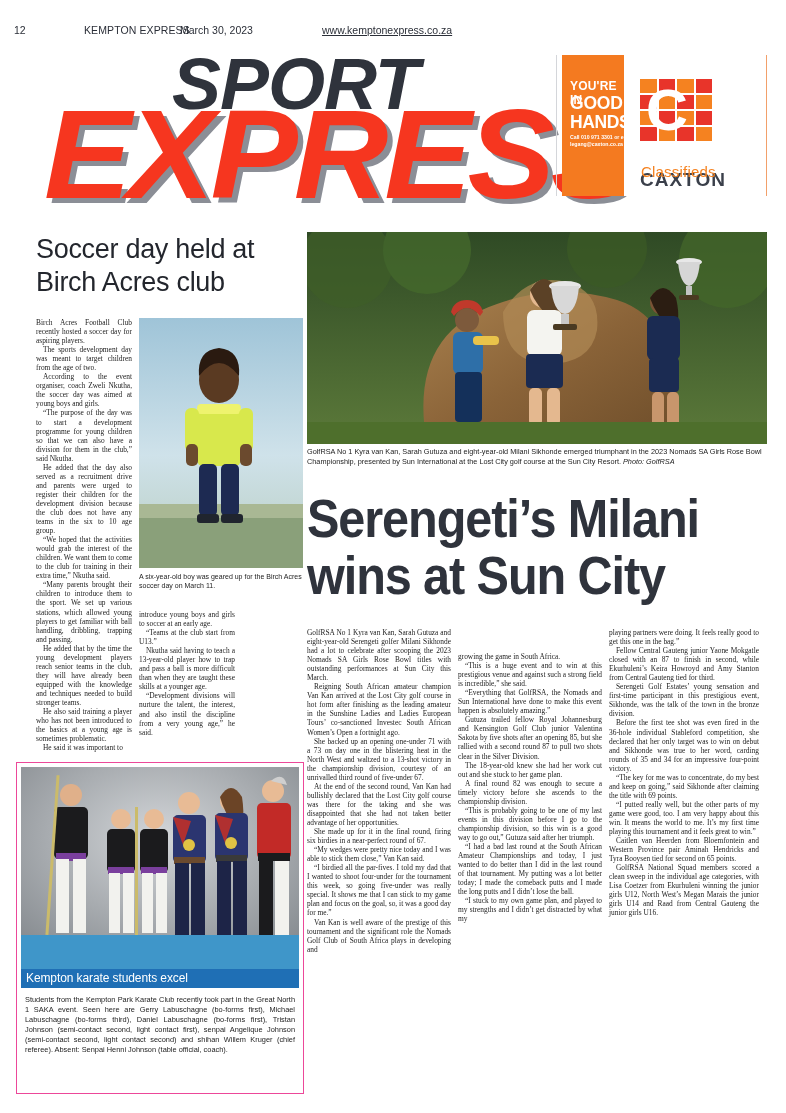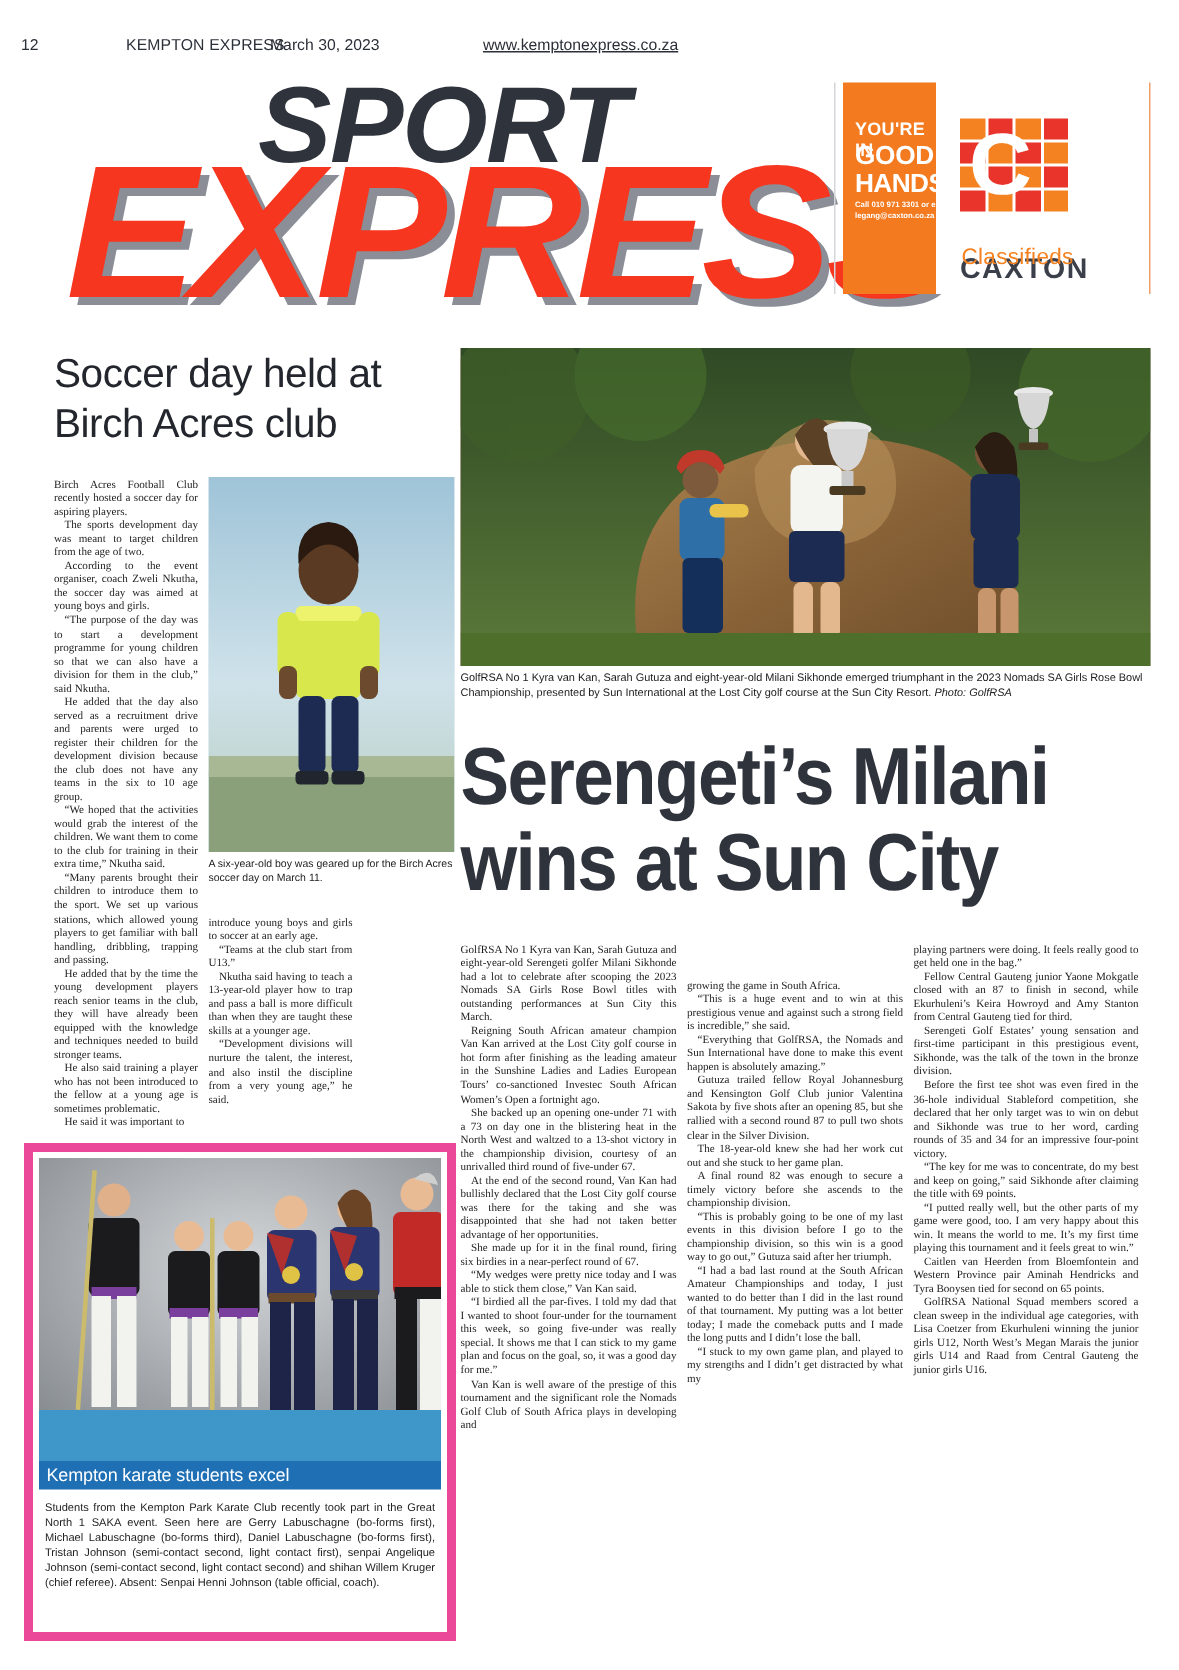--- a/index.html
+++ b/index.html
@@ -113,21 +113,21 @@
   }
   .soccer-cap-wide {
     position: absolute; left: 139px; top: 572px; width: 165px;
     font-family: "Liberation Sans", sans-serif;
     font-size: 7px; line-height: 9.2px; color: #1c1c1c;
   }
 
   
   .karate-box {
     position: absolute; left: 16px; top: 762px; width: 288px; height: 332px;
-    border: 6px solid #ec4899; background: #fff; padding: 4px;
+    border: 1px solid #ec4899; background: #fff; padding: 4px;
   }
   .karate-photo {
     width: 100%; height: 202px; position: relative; overflow: hidden;
     background: linear-gradient(#8e9196, #b5b8bc 60%, #3f8fbf 95%);
   }
   .karate-bar {
     width: 100%; height: 19px; background: #1f6fb5; color: #fff;
     font-family: "Liberation Sans", sans-serif; font-size: 12px;
     line-height: 19px; padding-left: 5px; letter-spacing: -.1px;
   }
@@ -248,21 +248,21 @@
 
   <div class="col soc-c1">
       <p class="noindent">Birch Acres Football Club recently hosted a soccer day for aspiring players.</p>
       <p>The sports development day was meant to target children from the age of two.</p>
       <p>According to the event organiser, coach Zweli Nkutha, the soccer day was aimed at young boys and girls.</p>
       <p>“The purpose of the day was to start a development programme for young children so that we can also have a division for them in the club,” said Nkutha.</p>
       <p>He added that the day also served as a recruitment drive and parents were urged to register their children for the development division because the club does not have any teams in the six to 10 age group.</p>
       <p>“We hoped that the activities would grab the interest of the children. We want them to come to the club for training in their extra time,” Nkutha said.</p>
       <p>“Many parents brought their children to introduce them to the sport. We set up various stations, which allowed young players to get familiar with ball handling, dribbling, trapping and passing.</p>
       <p>He added that by the time the young development players reach senior teams in the club, they will have already been equipped with the knowledge and techniques needed to build stronger teams.</p>
-      <p>He also said training a player who has not been introduced to the fellow at a young age is sometimes problematic.</p>
+      <p>He also said training a player who has not been introduced to the basics at a young age is sometimes problematic.</p>
       <p>He said it was important to</p>
     </div>
   <div class="col soc-c2">
       <p class="noindent">introduce young boys and girls to soccer at an early age.</p>
       <p>“Teams at the club start from U13.”</p>
       <p>Nkutha said having to teach a 13-year-old player how to trap and pass a ball is more difficult than when they are taught these skills at a younger age.</p>
       <p>“Development divisions will nurture the talent, the interest, and also instil the discipline from a very young age,” he said.</p>
     </div>
 
   <div class="karate-box">
@@ -432,21 +432,21 @@
       <p>“This is a huge event and to win at this prestigious venue and against such a strong field is incredible,” she said.</p>
       <p>“Everything that GolfRSA, the Nomads and Sun International have done to make this event happen is absolutely amazing.”</p>
       <p>Gutuza trailed fellow Royal Johannesburg and Kensington Golf Club junior Valentina Sakota by five shots after an opening 85, but she rallied with a second round 87 to pull two shots clear in the Silver Division.</p>
       <p>The 18-year-old knew she had her work cut out and she stuck to her game plan.</p>
       <p>A final round 82 was enough to secure a timely victory before she ascends to the championship division.</p>
       <p>“This is probably going to be one of my last events in this division before I go to the championship division, so this win is a good way to go out,” Gutuza said after her triumph.</p>
       <p>“I had a bad last round at the South African Amateur Championships and today, I just wanted to do better than I did in the last round of that tournament. My putting was a lot better today; I made the comeback putts and I made the long putts and I didn’t lose the ball.</p>
       <p>“I stuck to my own game plan, and played to my strengths and I didn’t get distracted by what my</p>
     </div>
   <div class="col g-c3">
-      <p class="noindent">playing partners were doing. It feels really good to get held one in the bag.”</p>
+      <p class="noindent">playing partners were doing. It feels really good to get this one in the bag.”</p>
       <p>Fellow Central Gauteng junior Yaone Mokgatle closed with an 87 to finish in second, while Ekurhuleni’s Keira Howroyd and Amy Stanton from Central Gauteng tied for third.</p>
       <p>Serengeti Golf Estates’ young sensation and first-time participant in this prestigious event, Sikhonde, was the talk of the town in the bronze division.</p>
       <p>Before the first tee shot was even fired in the 36-hole individual Stableford competition, she declared that her only target was to win on debut and Sikhonde was true to her word, carding rounds of 35 and 34 for an impressive four-point victory.</p>
       <p>“The key for me was to concentrate, do my best and keep on going,” said Sikhonde after claiming the title with 69 points.</p>
       <p>“I putted really well, but the other parts of my game were good, too. I am very happy about this win. It means the world to me. It’s my first time playing this tournament and it feels great to win.”</p>
       <p>Caitlen van Heerden from Bloemfontein and Western Province pair Aminah Hendricks and Tyra Booysen tied for second on 65 points.</p>
       <p>GolfRSA National Squad members scored a clean sweep in the individual age categories, with Lisa Coetzer from Ekurhuleni winning the junior girls U12, North West’s Megan Marais the junior girls U14 and Raad from Central Gauteng the junior girls U16.</p>
     </div>
 
 </div>

